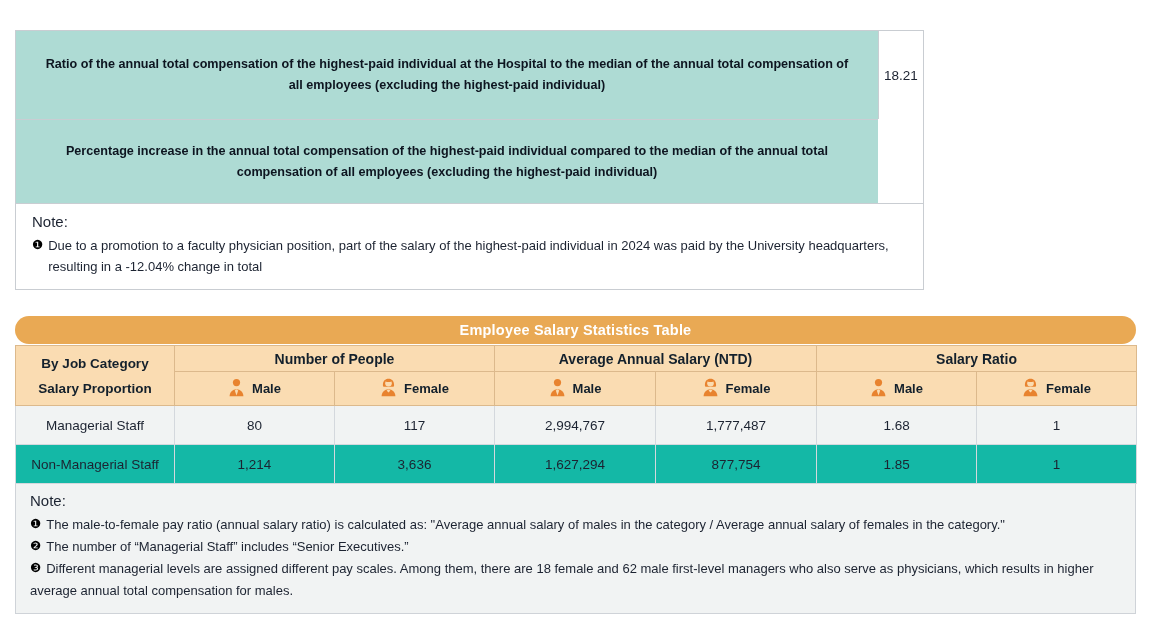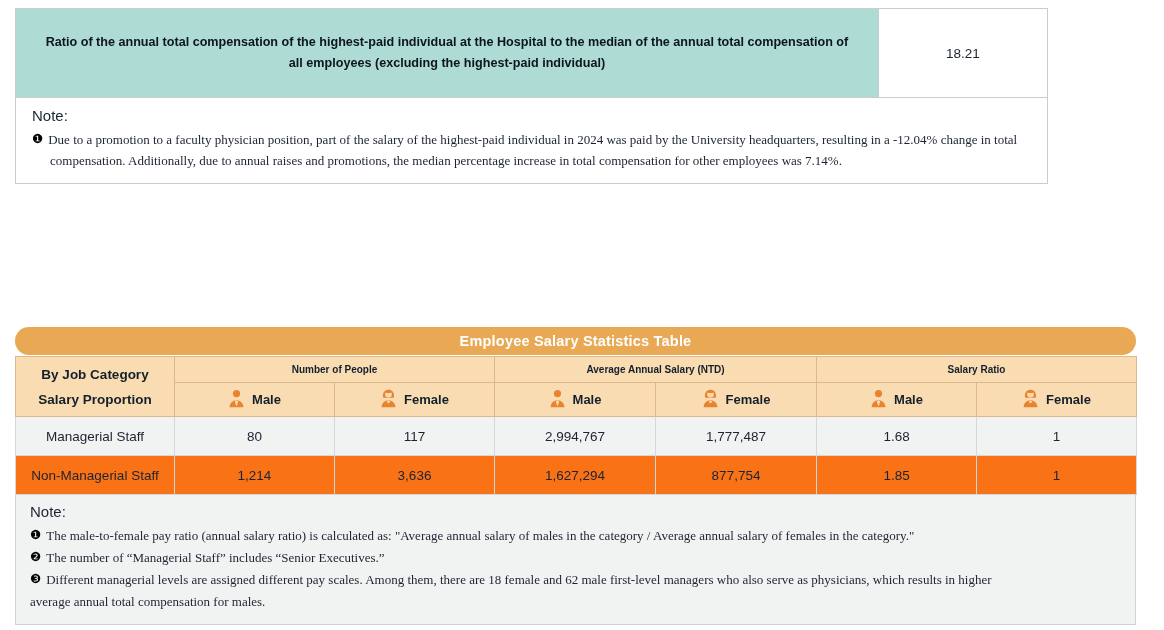--- a/index.html
+++ b/index.html
@@ -13,22 +13,22 @@
     font-family: "Liberation Sans", sans-serif;
     color: #1c2331;
     overflow: hidden;
     position: relative;
   }
 
   
   #ratio-table-block {
     position: absolute;
     left: 15px;
-    top: 8px;
-    width: 1033px;
+    top: 30px;
+    width: 909px;
     border: 1px solid #c9cdd2;
     box-sizing: border-box;
     background: #ffffff;
   }
   .ratio-row {
     display: flex;
     width: 100%;
     box-sizing: border-box;
   }
   .ratio-row + .ratio-row .ratio-label,
@@ -82,28 +82,28 @@
     display: flex;
     align-items: flex-start;
   }
   .note-marker {
     flex: 0 0 auto;
     margin-right: 5px;
     font-size: 12.5px;
     line-height: 21px;
     color: #000000;
   }
-  .note-text { flex: 1 1 auto; font-family: Liberation Serif, serif; }
+  .note-text { flex: 1 1 auto; }
   .note-indent { padding-left: 18px; }
 
   
   #salary-table-block {
     position: absolute;
     left: 15px;
-    top: 327px;
+    top: 316px;
     width: 1121px;
   }
   #salary-title-bar {
     height: 28px;
     border-radius: 14px;
     background: #e8a košt;
     background: #e9a954;
     color: #ffffff;
     font-weight: bold;
     font-size: 14.5px;
@@ -123,21 +123,21 @@
     border: 1px solid #cfd3d8;
     text-align: center;
     box-sizing: border-box;
   }
   #salary-grid thead th {
     background: #fadcb2;
     color: #13202c;
     font-weight: bold;
     border-color: #dcb98c;
   }
-  th.hdr-group { font-size: 10px; height: 26px; margin-top: 16px; }
+  th.hdr-group { font-size: 14px; height: 26px; margin-top: 16px; }
   th.hdr-corner {
     font-size: 13.5px;
     line-height: 25px;
     padding: 0 4px;
   }
   th.hdr-sub {
     font-size: 13px;
     height: 34px;
     font-weight: bold;
   }
@@ -149,21 +149,21 @@
   }
   .person-icon { display: block; }
   #salary-grid tbody td {
     font-size: 13.5px;
     height: 39px;
     color: #1c2331;
     border-color: #d4d8dd;
     text-align: center;
   }
   #salary-grid tbody tr.row-alt td { background: #f1f3f3; }
-  #salary-grid tbody tr.row-plain td { background: #f97316; }
+  #salary-grid tbody tr.row-plain td { background: #14b8a6; }
   td.rowhead { font-size: 13.5px; }
 
   #salary-note-block {
     border: 1px solid #cfd3d8;
     border-top: none;
     background: #f1f3f3;
     padding: 8px 14px 11px 14px;
     box-sizing: border-box;
   }
   #salary-note-block .note-line { line-height: 22px; }
@@ -172,30 +172,28 @@
 <body>
 
 <div id="ratio-table-block">
 
   <div class="ratio-row">
     <div class="ratio-label">Ratio of the annual total compensation of the highest-paid individual at the Hospital to the median of the annual total compensation of all employees (excluding the highest-paid individual)</div>
     <div class="ratio-value">18.21</div>
   </div>
 
   <div class="ratio-row">
+    <div class="ratio-label">Percentage increase in the annual total compensation of the highest-paid individual compared to the median of the annual total compensation of all employees (excluding the highest-paid individual)</div>
   </div>
 
   <div class="note-block">
     <div class="note-heading">Note:</div>
     <div class="note-line">
       <span class="note-marker">❶</span>
       <span class="note-text">Due to a promotion to a faculty physician position, part of the salary of the highest-paid individual in 2024 was paid by the University headquarters, resulting in a -12.04% change in total</span>
-    </div>
-    <div class="note-line note-indent">
-      <span class="note-text">compensation. Additionally, due to annual raises and promotions, the median percentage increase in total compensation for other employees was 7.14%.</span>
     </div>
   </div>
 
 </div>
 
 <div id="salary-table-block">
 
   <div id="salary-title-bar">Employee Salary Statistics Table</div>
 
   <table id="salary-grid">

